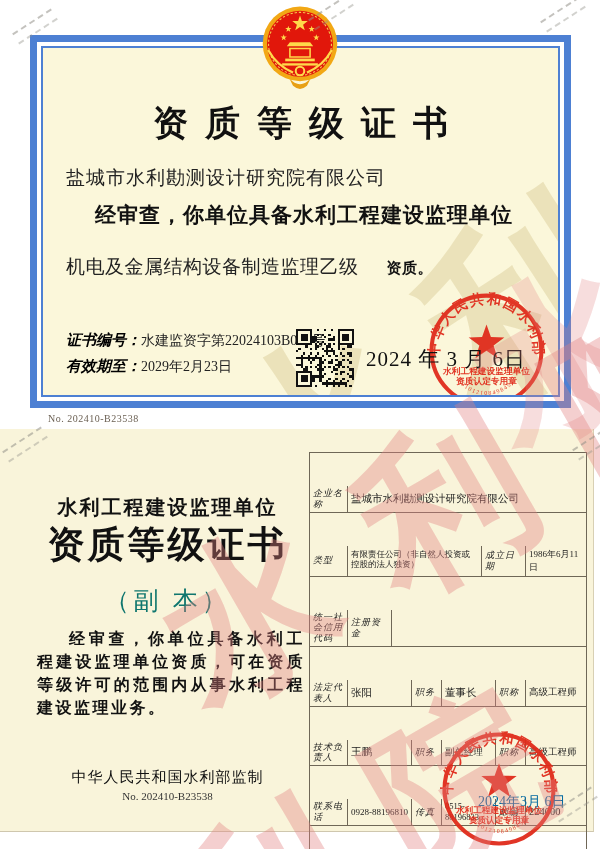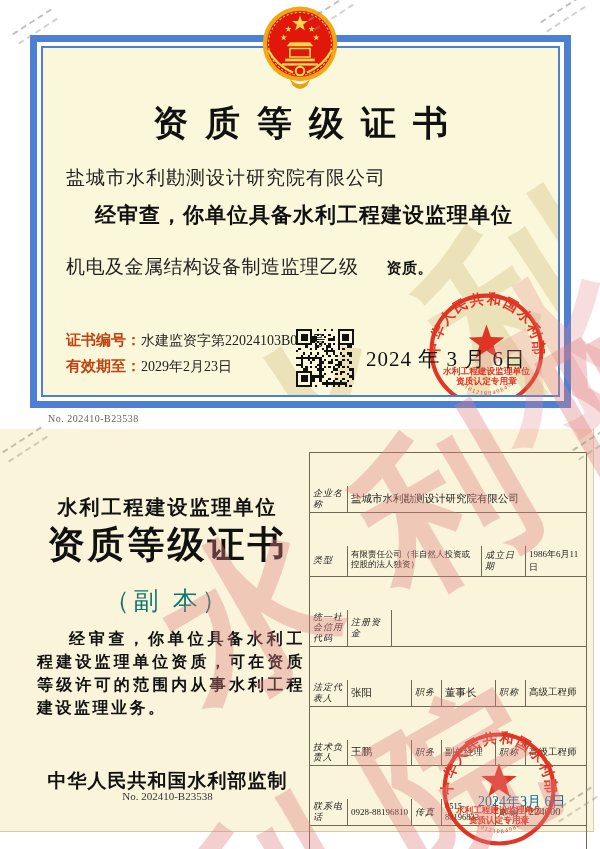--- a/index.html
+++ b/index.html
@@ -11,21 +11,21 @@
               border:7px solid #4d80d3;background:#ffffff;box-sizing:border-box;}
   .cert-front-inner{position:absolute;left:4px;top:4px;right:4px;bottom:4px;
               border:2px solid #4d80d3;background:#fbf7da;overflow:hidden;}
   .front-title{position:absolute;left:0;top:52px;width:100%;text-align:center;
               font-size:35px;font-weight:bold;letter-spacing:17px;padding-left:17px;box-sizing:border-box;color:#111;}
   .front-company{position:absolute;left:23px;top:117px;font-size:19px;letter-spacing:1px;color:#222;}
   .front-statement{position:absolute;left:52px;top:153px;font-size:21px;font-weight:bold;letter-spacing:1px;color:#111;}
   .front-grade-line{position:absolute;left:23px;top:206px;font-size:19px;color:#222;letter-spacing:.5px;}
   .front-grade-suffix{font-size:15px;font-weight:bold;margin-left:28px;color:#111;}
   .front-meta{position:absolute;left:23px;font-size:14px;color:#222;}
-  .front-meta b{font-size:15px;color:#c2410c;}
+  .front-meta b{font-size:15px;color:#000000;font-style:italic;}
   .front-date{position:absolute;left:323px;top:297px;font-size:21px;color:#111;z-index:6;letter-spacing:1px;}
   .qr{position:absolute;left:253px;top:280px;width:58px;height:60px;z-index:3;}
   .seal-front{position:absolute;left:384px;top:243px;width:119px;height:119px;z-index:5;opacity:.94;}
   .serial-front{position:absolute;left:48px;top:413px;font-size:10px;color:#6a5f52;letter-spacing:.5px;}
 
   
   .wm-tan{position:absolute;left:130px;top:330px;font-size:190px;font-weight:bold;
           color:rgba(199,178,112,.30);transform:rotate(-33deg);transform-origin:left top;
           letter-spacing:48px;white-space:nowrap;pointer-events:none;}
 
@@ -34,22 +34,22 @@
              border-right:1px solid #d8d0b4;border-bottom:1px solid #cfc7ae;box-sizing:border-box;}
   .copy-left{position:absolute;left:20px;top:0;width:295px;height:100%;}
   .copy-unit{position:absolute;left:0;top:65px;width:100%;text-align:center;font-size:20px;
              font-weight:bold;letter-spacing:2px;color:#111;}
   .copy-title{position:absolute;left:0;top:91px;width:100%;text-align:center;font-size:37px;
              font-weight:bold;letter-spacing:3px;color:#111;}
   .copy-sub{position:absolute;left:0;top:155px;width:100%;text-align:center;font-size:25px;
              letter-spacing:4px;color:#0f766e;}
   .copy-body{position:absolute;left:17px;top:198px;width:268px;font-size:16px;line-height:23px;
              letter-spacing:2.5px;text-align:justify;text-indent:2em;color:#111;font-weight:bold;}
-  .copy-issuer{position:absolute;left:0;top:339px;width:100%;text-align:center;font-size:19px;
-             font-weight:bold;letter-spacing:1px;color:#111;}
+  .copy-issuer{position:absolute;left:0;top:339px;width:100%;text-align:center;font-size:15px;
+             font-weight:normal;letter-spacing:1px;color:#111;}
   .copy-serial{position:absolute;left:0;top:361px;width:100%;text-align:center;font-size:11px;color:#333;}
 
   
   .tbl{position:absolute;left:309px;top:23px;width:278px;border:1px solid #6f6757;box-sizing:border-box;
        font-size:10.5px;background:transparent;}
   .trow{display:flex;border-bottom:1px solid #6f6757;box-sizing:border-box;align-items:stretch;margin-top:33px;}
   .trow:last-child{border-bottom:none;}
   .cell{box-sizing:border-box;padding:2px 3px;display:flex;align-items:center;overflow:hidden;}
   .cb{border-right:1px solid #6f6757;}
   .lab{font-style:italic;font-size:9px;letter-spacing:1px;color:#222;line-height:1.2;

